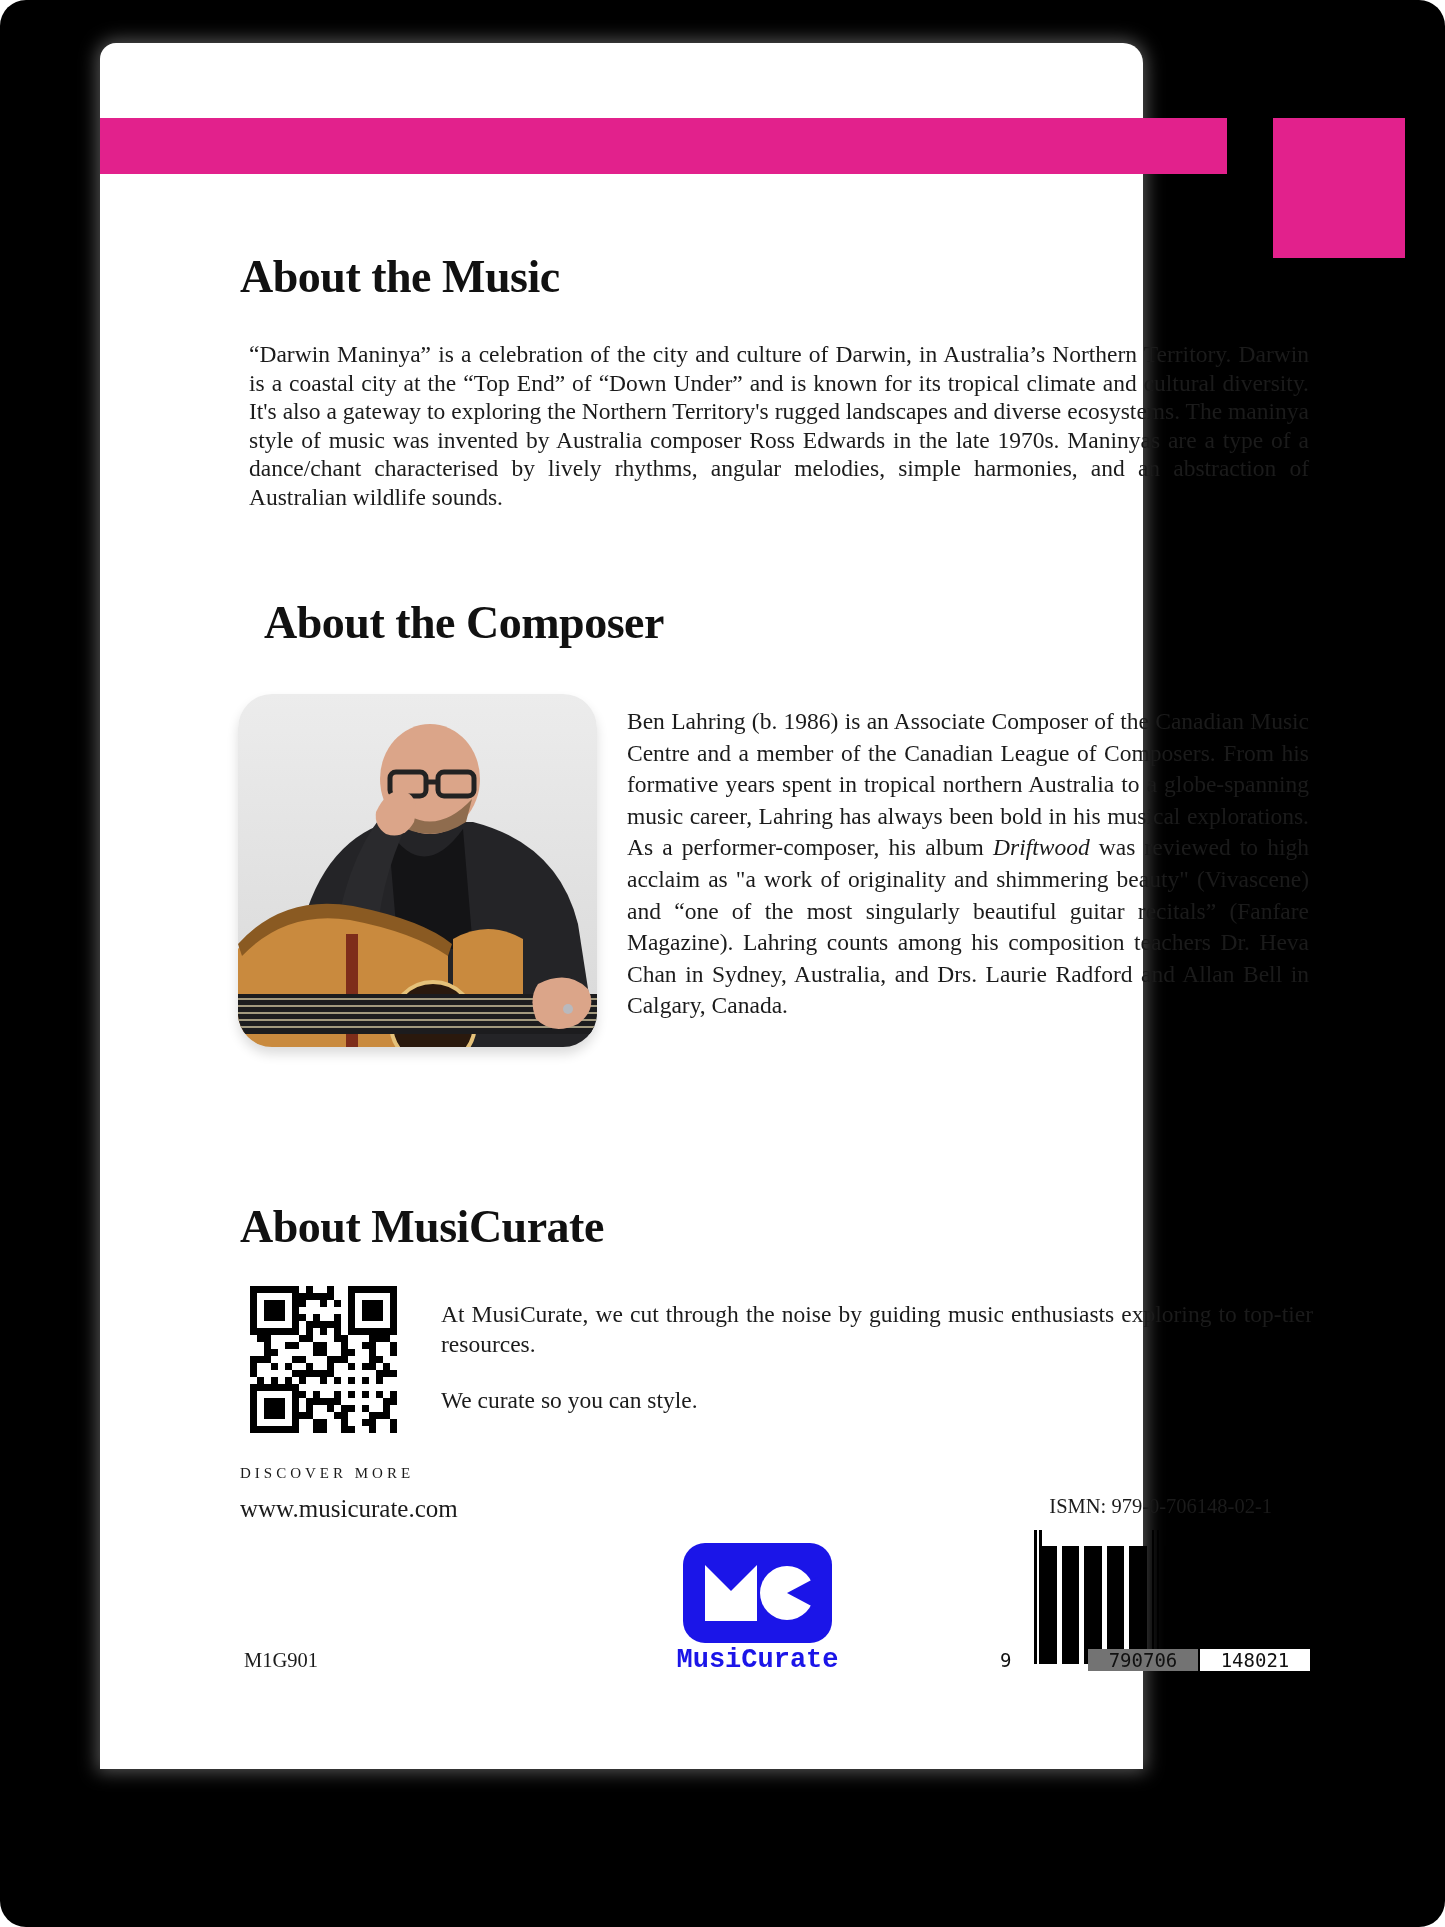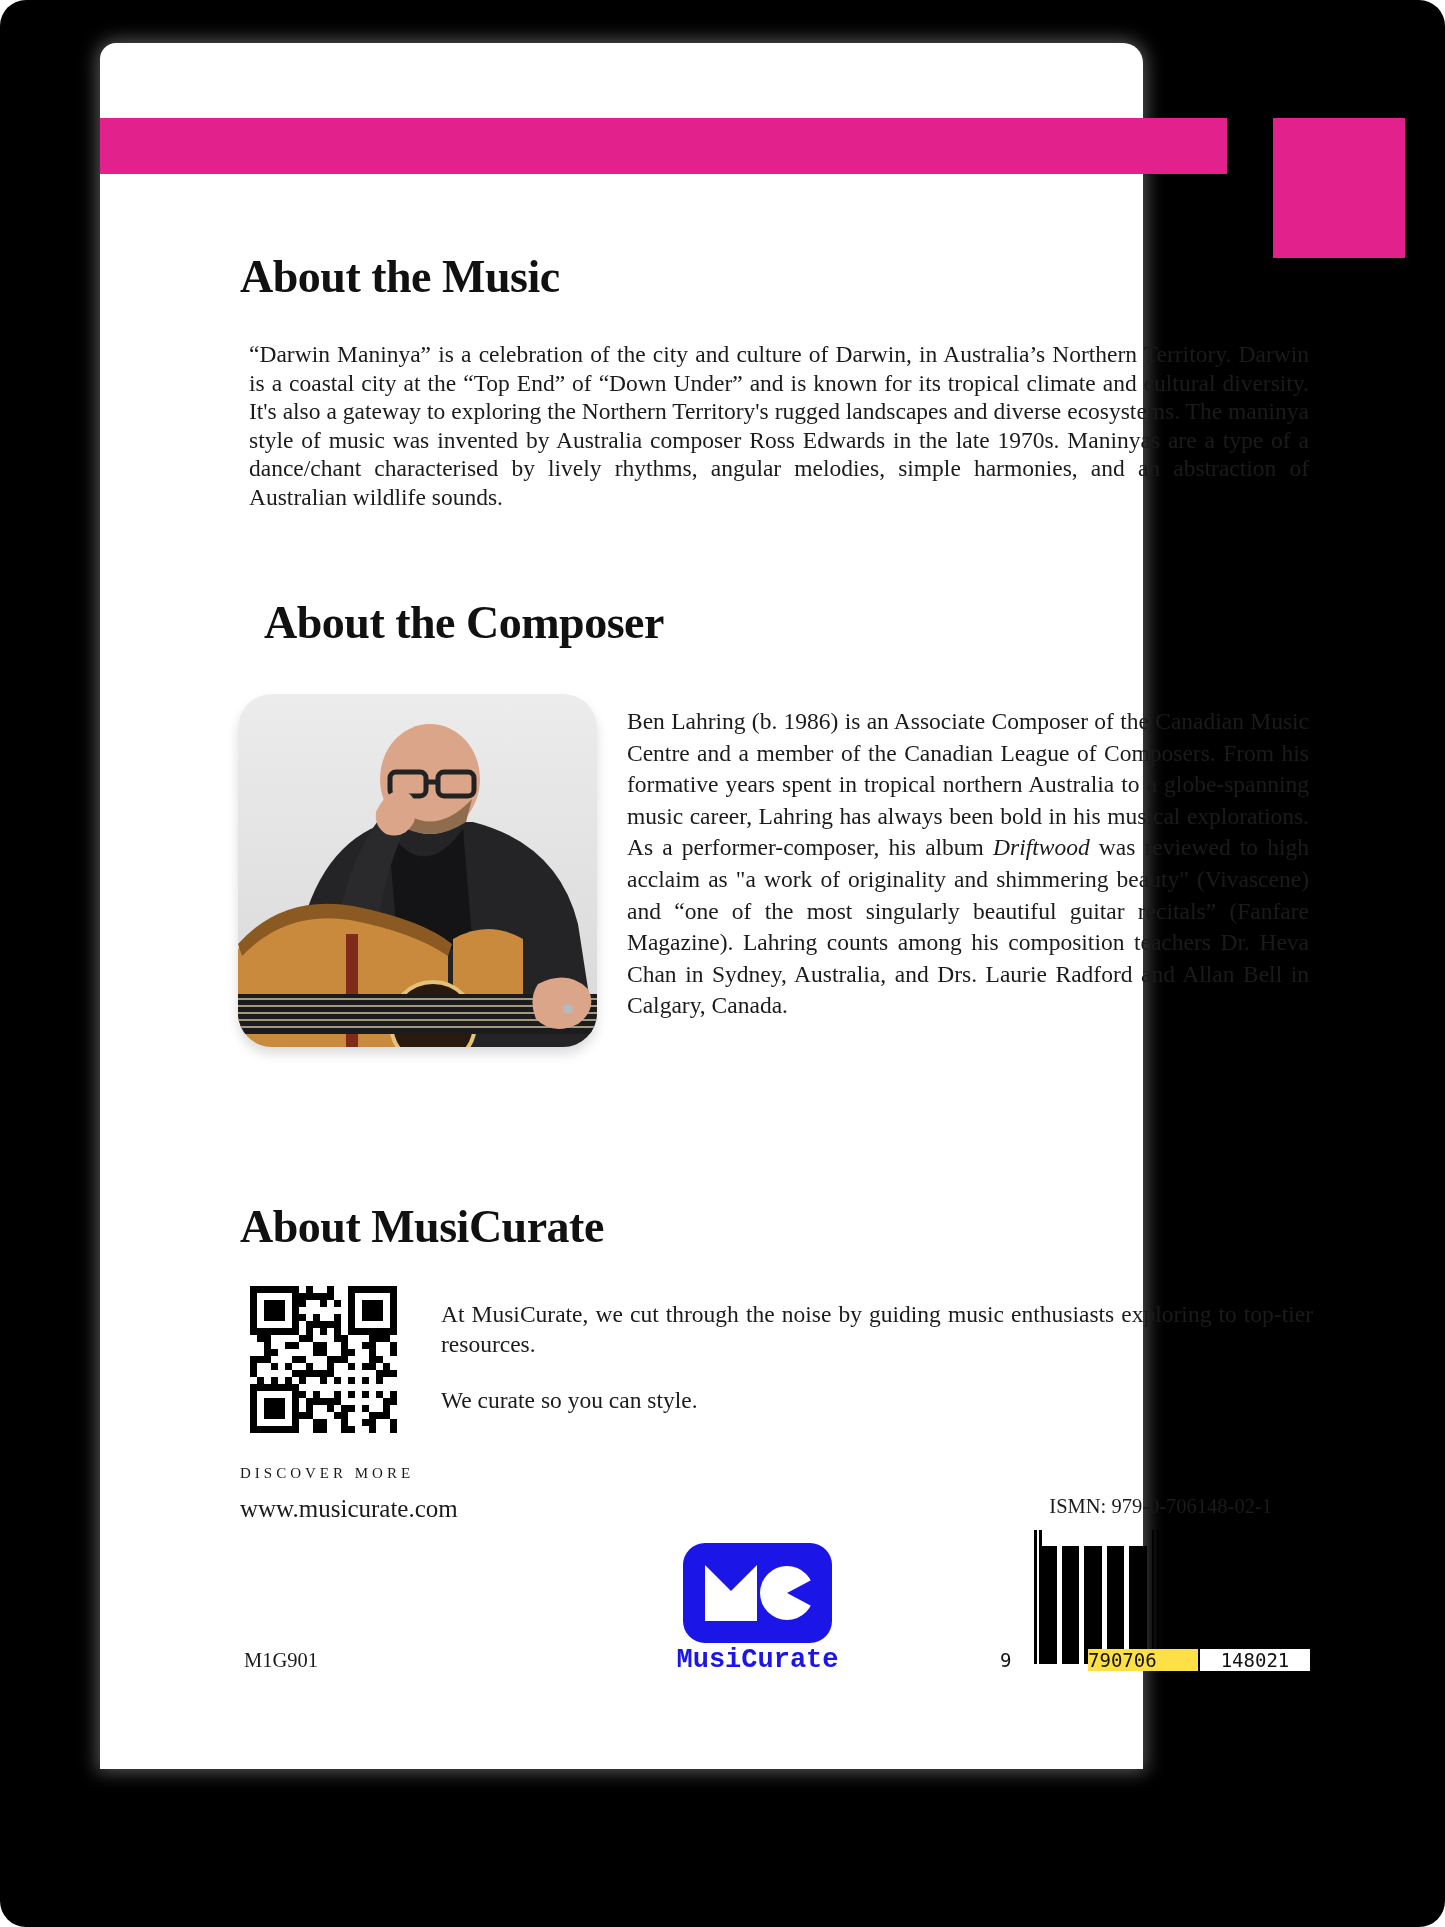--- a/index.html
+++ b/index.html
@@ -26,21 +26,21 @@
   .ismn{position:absolute;left:936px;top:1452px;width:236px;text-align:right;font-size:20.5px;color:#1b1b1b;margin:0;}
   .catalog{position:absolute;left:144px;top:1606px;font-size:20.5px;color:#1b1b1b;margin:0;}
   .logo{position:absolute;left:583px;top:1500px;width:149px;height:100px;}
   .logo-word{position:absolute;left:570px;top:1602px;width:175px;text-align:center;margin:0;
              font-family:Liberation Mono, monospace;font-weight:700;font-size:27px;color:#1B15E8;letter-spacing:0px;}
   .barcode{position:absolute;left:900px;top:1487px;width:320px;height:150px;}
   .bars{position:absolute;left:34px;top:0;height:134px;font-size:0;white-space:nowrap;}
   .bars i{display:inline-block;}
   .bc-digit{position:absolute;top:119px;font-family:"DejaVu Sans Mono",monospace;font-size:19px;color:#111;}
   .bc-9{left:0px;}
-  .bc-g1{left:88px;width:110px;text-align:left;background:#fde047;}
+  .bc-g1{left:88px;width:110px;text-align:center;background:#737373;}
   .bc-g2{left:200px;width:110px;text-align:center;background:#fff;}
 </style>
 </head>
 <body>
 
 <div class="canvas">
   <div class="page">
 
     <div class="accent-band"></div>
     <div class="accent-block"></div>

